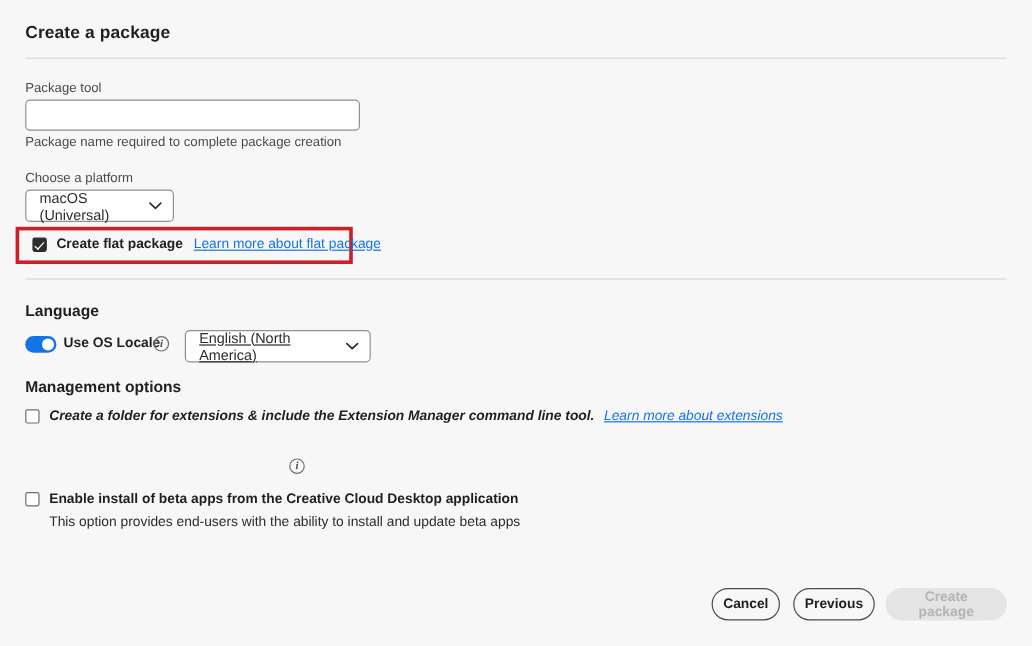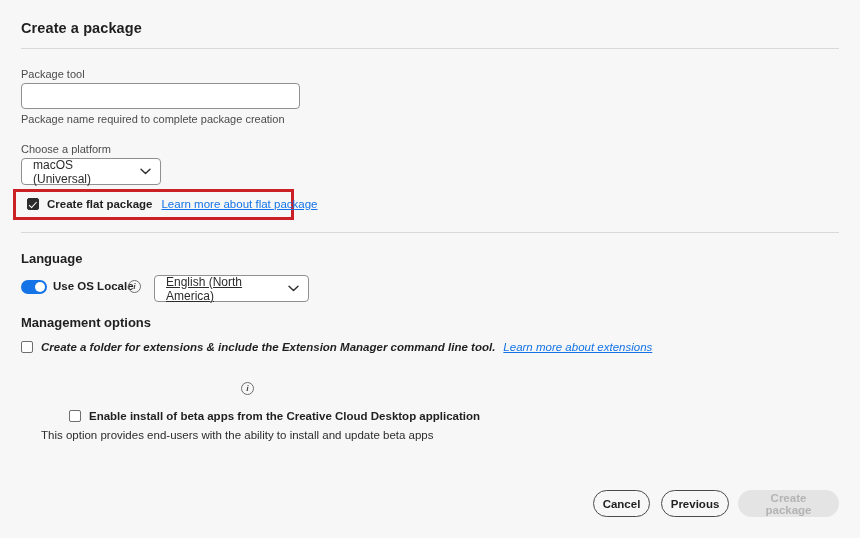--- a/index.html
+++ b/index.html
@@ -95,21 +95,21 @@
     user-select: none;
   }
   .select .chev {
     display: inline-flex;
     align-items: center;
     margin-left: 10px;
   }
   #platform-select {
     left: 21px;
     top: 158px;
-    width: 140px;
+    width: 124px;
     height: 27px;
   }
   #language-select {
     left: 154px;
     top: 275px;
     width: 155px;
     height: 27px;
     text-decoration: underline;
   }
 
@@ -324,21 +324,21 @@
   <div class="section-heading" style="left:21px; top:315px;">Management options</div>
 
   <div class="cb-row" style="left:21px; top:341px;font-style:italic;">
     <span class="checkbox"></span>
     <span class="cb-label">Create a folder for extensions &amp; include the Extension Manager command line tool.</span>
     <span class="link" style="margin-left:8px;">Learn more about extensions</span>
   </div>
 
   <span class="info-icon" id="redirect-info-icon">i</span>
 
-  <div class="cb-row" style="left:21px; top:410px;margin-left:48px;">
+  <div class="cb-row" style="left:21px; top:410px;">
     <span class="checkbox"></span>
     <span class="cb-label">Enable install of beta apps from the Creative Cloud Desktop application</span>
   </div>
   <div class="sub-text" style="left:41px; top:429px;">This option provides end-users with the ability to install and update beta apps</div>
 
   <button class="btn" id="cancel-button">Cancel</button>
   <button class="btn" id="previous-button">Previous</button>
   <button class="btn" id="create-package-button">Create package</button>
 
 </div>

